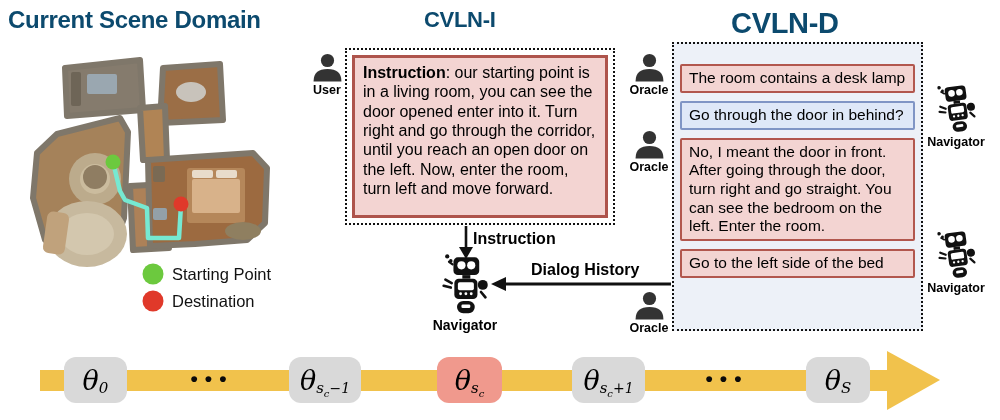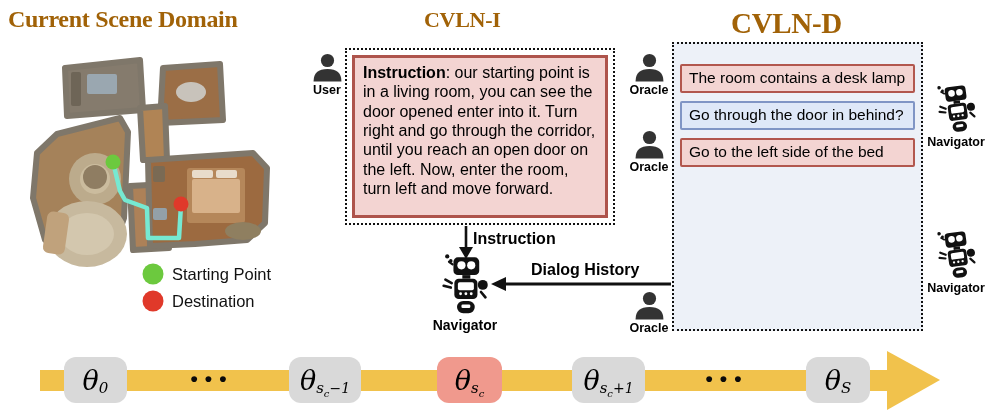--- a/index.html
+++ b/index.html
@@ -1,19 +1,19 @@
 <!DOCTYPE html>
 <html><head>
 <meta charset="utf-8">
 <style>
   * { margin:0; padding:0; box-sizing:border-box; }
   body { background:#ffffff; font-family:"Liberation Sans", sans-serif; }
   #canvas { position:relative; width:1000px; height:420px; background:#fff; overflow:hidden; }
 
-  .fig-title { position:absolute; font-weight:bold; color:#a16207; letter-spacing:-0.3px;font-family:Liberation Serif, serif; }
+  .fig-title { position:absolute; font-weight:bold; color:#0c4a6e; letter-spacing:-0.3px; }
   #scene-title { left:8px; top:6px; font-size:24px; }
   #cvlni-title { left:424px; top:7px; font-size:22px; }
   #cvlnd-title { left:731px; top:7px; font-size:29px; }
 
   
   .agent { position:absolute; display:flex; flex-direction:column; align-items:center; }
   .agent .cap { font-weight:bold; font-size:12.5px; color:#000; margin-top:1px; white-space:nowrap; }
   .person-svg { width:31px; height:29px; fill:#333; }
   .robot-svg  { width:58px; height:64px; }
   .robot-sm   { width:47px; height:52px; transform:rotate(-8deg); }
@@ -159,20 +159,21 @@
   <div id="navigator-main" class="agent">
     <svg class="robot-svg">
         <use href="#sym-robot"></use>
       </svg>
     <div class="cap">Navigator</div>
   </div>
 
   <div id="cvlnd-box">
     <div class="msg oracle">The room contains a desk lamp</div>
     <div class="msg navigator">Go through the door in behind?</div>
+    <div class="msg oracle tall">No, I meant the door in front. After going through the door, turn right and go straight. You can see the bedroom on the left. Enter the room.</div>
     <div class="msg oracle">Go to the left side of the bed</div>
   </div>
 
   <div class="agent" style="left:629px; top:53px; width:40px;">
     <svg class="person-svg">
         <use href="#sym-person"></use>
       </svg>
     <div class="cap">Oracle</div>
   </div>
   <div class="agent" style="left:629px; top:130px; width:40px;">

